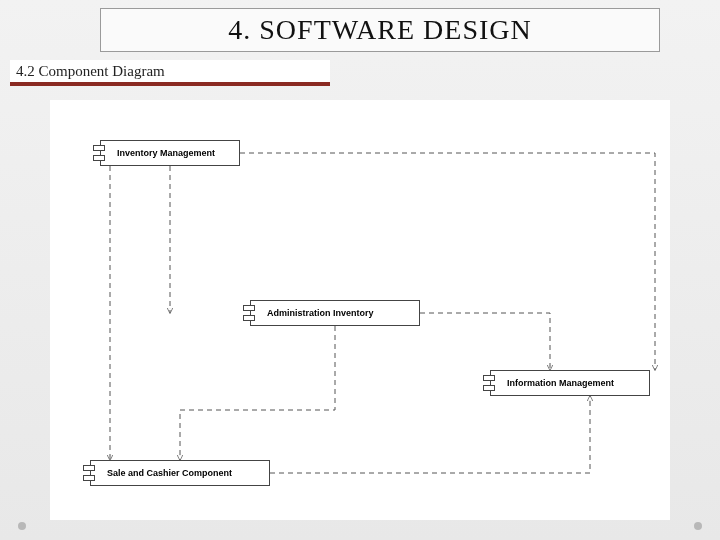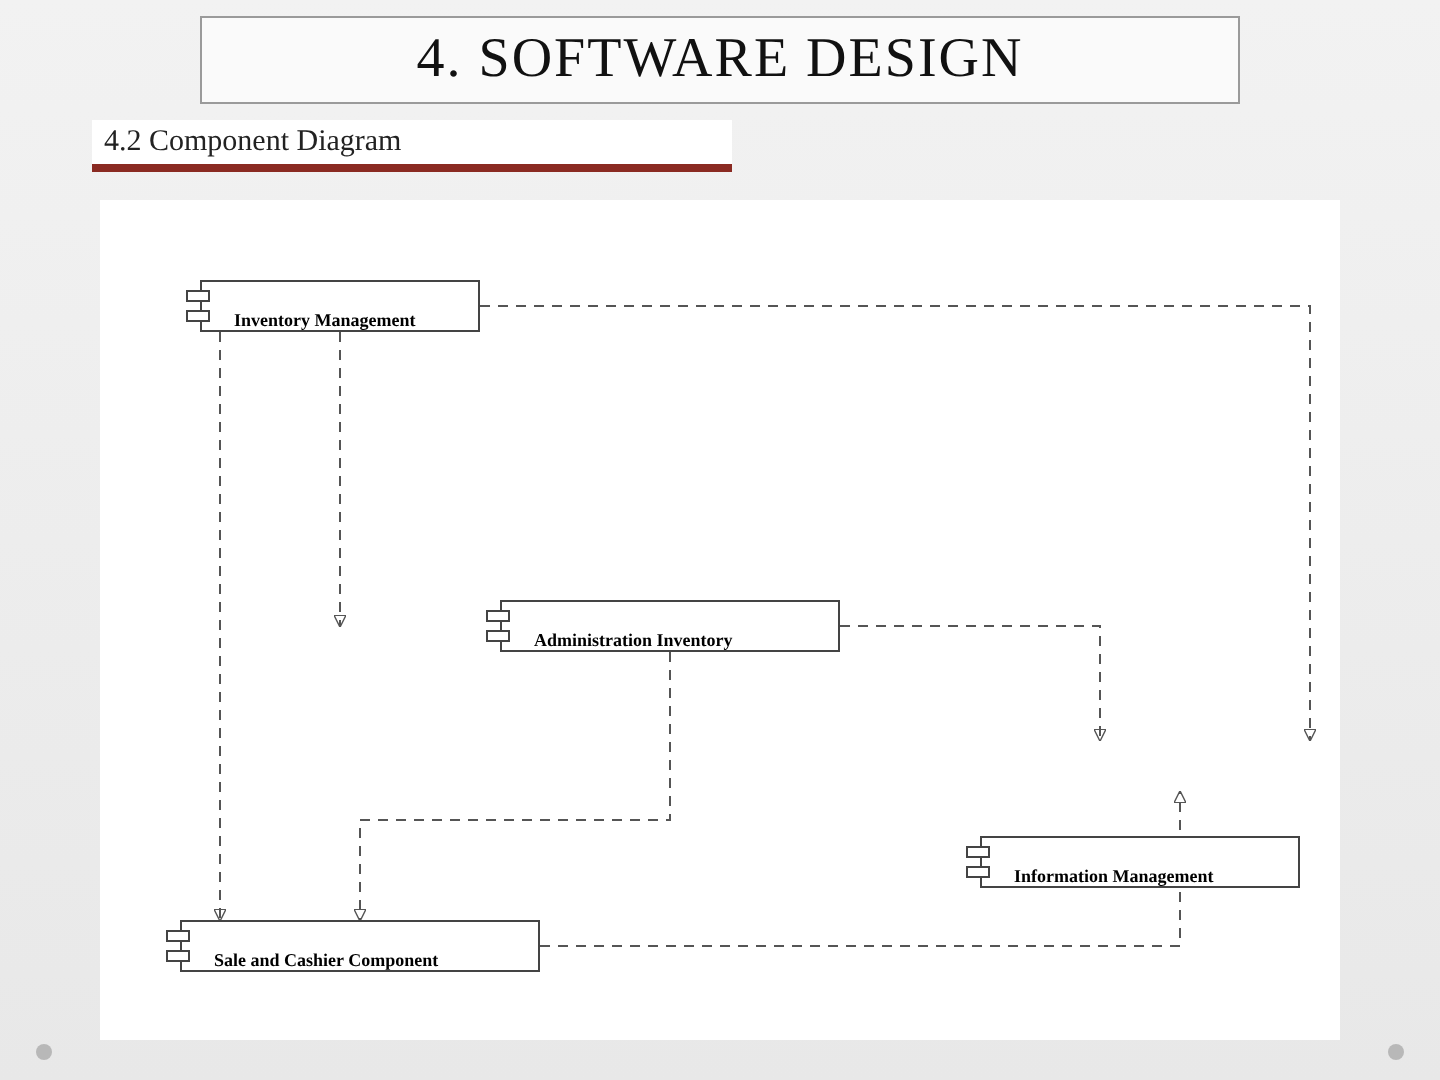--- a/index.html
+++ b/index.html
@@ -5,60 +5,59 @@
   * { box-sizing: border-box; margin: 0; padding: 0; }
   html, body { width: 720px; height: 540px; overflow: hidden; }
   body {
     background: linear-gradient(to bottom, #f2f2f2 0%, #e8e8e8 100%);
     font-family: Georgia, 'Times New Roman', serif;
     position: relative;
   }
   .title-box {
     position: absolute;
     top: 8px; left: 100px;
-    width: 520px; height: 44px;
+    width: 560px; height: 44px;
     background: #fafafa;
     border: 1px solid #9a9a9a;
     display: flex; align-items: center; justify-content: center;
   }
   .title-text {
     font-family: 'Palatino Linotype', 'Book Antiqua', Georgia, serif;
     font-size: 28px;
     letter-spacing: 1px;
     color: #111;
   }
   .subtitle-box {
     position: absolute;
     top: 60px; left: 10px;
     width: 320px; height: 26px;
     background: #fff;
     border-bottom: 4px solid #8a2a22;
     display: flex; align-items: center;
     padding-left: 6px;
-    margin-left: 36px;
   }
   .subtitle-text {
     font-family: 'Palatino Linotype', Georgia, serif;
     font-size: 15px;
     color: #222;
   }
   .diagram {
     position: absolute;
     top: 100px; left: 50px;
     width: 620px; height: 420px;
     background: #fff;
   }
   .component {
     position: absolute;
     border: 1px solid #444;
     background: #fff;
-    font-family: Liberation Serif, serif;
+    font-family: Liberation Sans, sans-serif;
     font-size: 9px;
     font-weight: 600;
-    display: flex; align-items: flex-end;
+    display: flex; align-items: center;
     padding-left: 16px;
   }
   .component .tab1, .component .tab2 {
     position: absolute;
     left: -8px;
     width: 12px; height: 6px;
     background: #fff;
     border: 1px solid #444;
   }
   .component .tab1 { top: 4px; }
@@ -107,21 +106,21 @@
       <div class="component" style="left: 50px; top: 40px; width: 140px; height: 26px;">
         <div class="tab1"></div>
         <div class="tab2"></div>
         <span>Inventory Management</span>
       </div>
       <div class="component" style="left: 200px; top: 200px; width: 170px; height: 26px;">
         <div class="tab1"></div>
         <div class="tab2"></div>
         <span>Administration Inventory</span>
       </div>
-      <div class="component" style="left: 440px; top: 270px; width: 160px; height: 26px; margin-top: 48px;">
+      <div class="component" style="left: 440px; top: 270px; width: 160px; height: 26px;">
         <div class="tab1"></div>
         <div class="tab2"></div>
         <span>Information Management</span>
       </div>
       <div class="component" style="left: 40px; top: 360px; width: 180px; height: 26px;">
         <div class="tab1"></div>
         <div class="tab2"></div>
         <span>Sale and Cashier Component</span>
       </div>
     </div>

